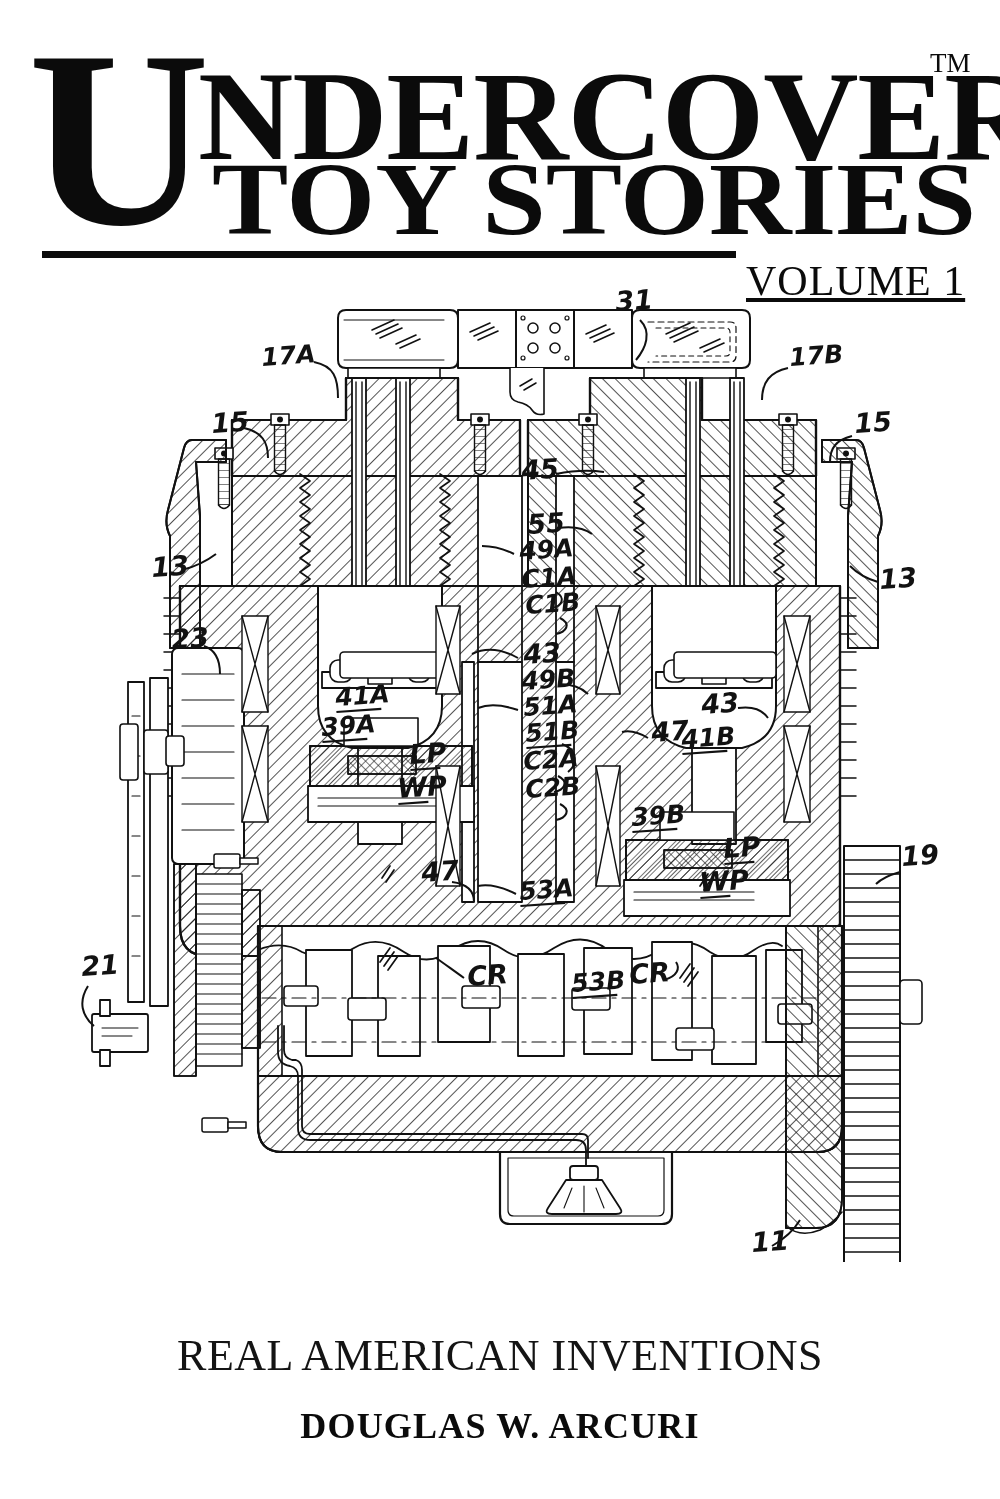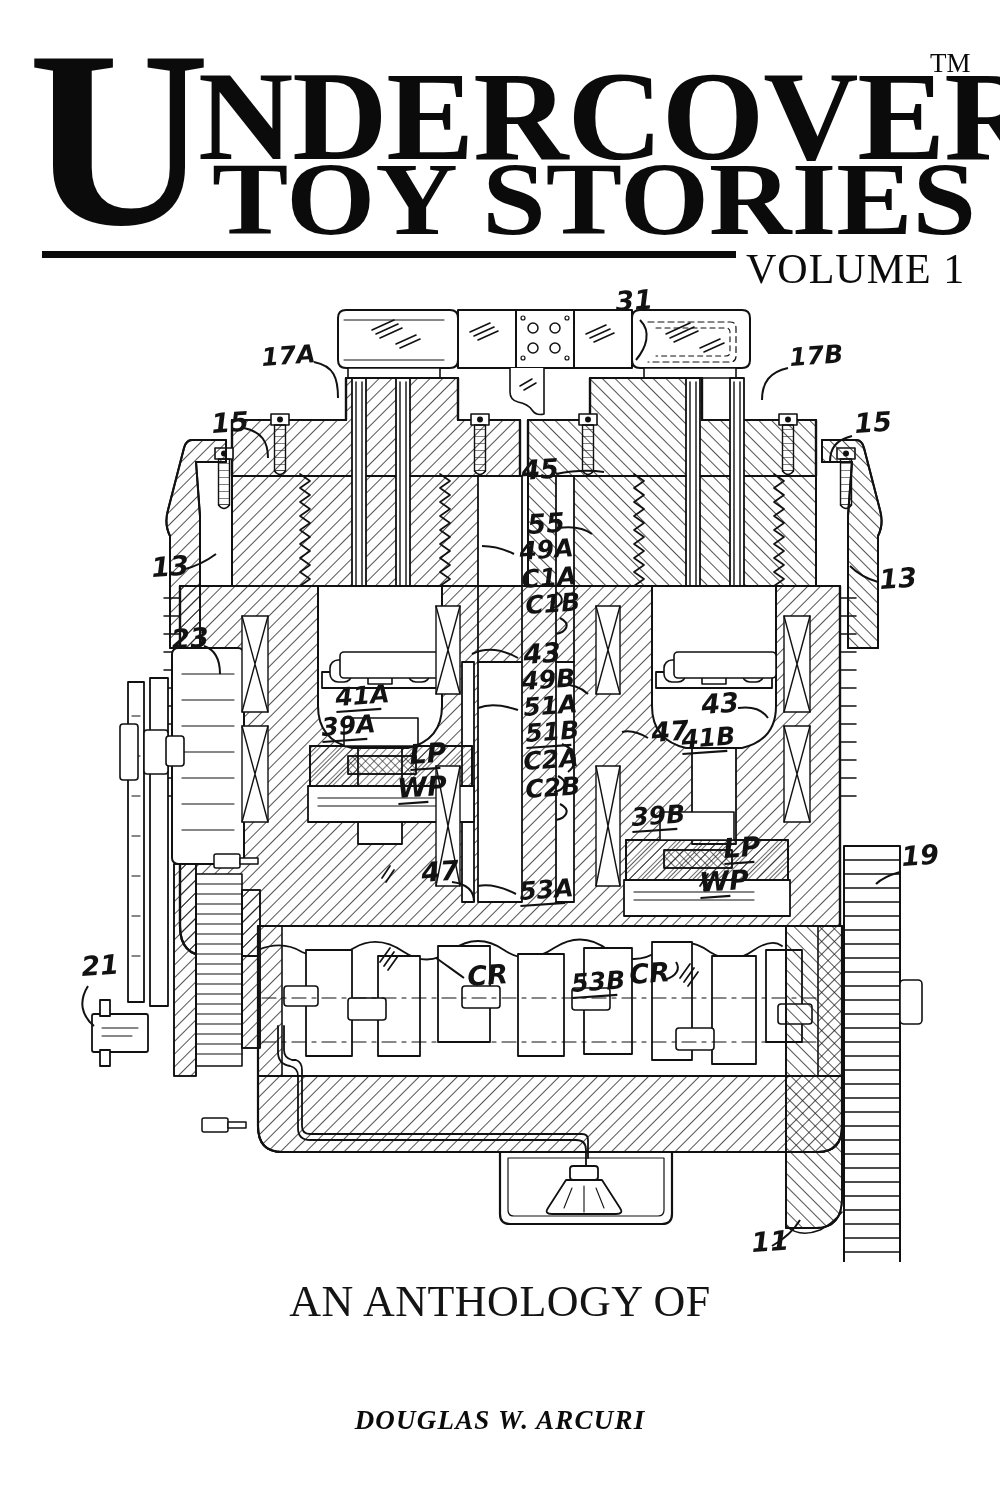--- a/index.html
+++ b/index.html
@@ -30,23 +30,23 @@
   .title-line2{
     position:absolute;left:212px;top:147px;
     font-size:104px;line-height:104px;font-weight:700;
     letter-spacing:0px;color:#0b0b0b;white-space:nowrap;
     transform:scaleX(1.10);transform-origin:left top;
   }
   .title-rule{
     position:absolute;left:42px;top:251px;width:694px;height:7px;background:#0b0b0b;
   }
   .volume{
-    position:absolute;left:746px;top:248px;
+    position:absolute;left:746px;top:260px;
     font-size:42px;line-height:42px;font-weight:400;
-    letter-spacing:1px;color:#0b0b0b;white-space:nowrap;
+    letter-spacing:1px;color:#0b0b0b;white-space:nowrap;text-decoration:underline;
   }
 
   
   .diagram{position:absolute;left:0px;top:286px;width:1000px;height:976px;}
   .diagram svg{display:block;width:1000px;height:976px;}
 
   
   .lbl{
     font-family:"DejaVu Sans", sans-serif;
     font-style:italic;font-weight:700;
@@ -55,21 +55,21 @@
 
   
   .subtitle{
     position:absolute;left:0;width:1000px;text-align:center;
     color:#141414;font-weight:400;
   }
   .sub1{top:1276px;font-size:44px;line-height:52px;letter-spacing:0.5px;}
   .sub2{top:1330px;font-size:44px;line-height:52px;letter-spacing:0.5px;}
   .author{
     position:absolute;left:0;top:1405px;width:1000px;text-align:center;
-    font-size:27px;font-weight:700;letter-spacing:1.2px;color:#0b0b0b;font-style:italic;
+    font-size:36px;font-weight:700;letter-spacing:1.2px;color:#0b0b0b;
   }
 </style>
 </head>
 <body>
 
 <div class="cover">
 
   <div class="title-block">
     <span class="dropcap">U</span>
     <span class="title-line1">NDERCOVER</span>
@@ -489,16 +489,16 @@
           <text x="82" y="690" class="lbl" font-size="27" transform="rotate(-4 82 690)">21</text>
           <text x="468" y="700" class="lbl" font-size="27" transform="rotate(-4 468 700)">CR</text>
           <text x="572" y="706" class="lbl" font-size="25" transform="rotate(-4 572 706)">53B</text>
           <line x1="572" y1="712" x2="617" y2="712" stroke="#121212" stroke-width="2.2" transform="rotate(-4 572 706)"></line>
           <text x="630" y="698" class="lbl" font-size="27" transform="rotate(-4 630 698)">CR</text>
           <text x="752" y="966" class="lbl" font-size="27" transform="rotate(-4 752 966)">11</text>
         </g>
   </svg>
   </div>
 
-  <div class="subtitle sub1">AN ANTHOLOGY OF</div>
+  <div class="subtitle sub2">REAL AMERICAN INVENTIONS</div>
   <div class="author">DOUGLAS W. ARCURI</div>
 
 </div>
 
 </body></html>

